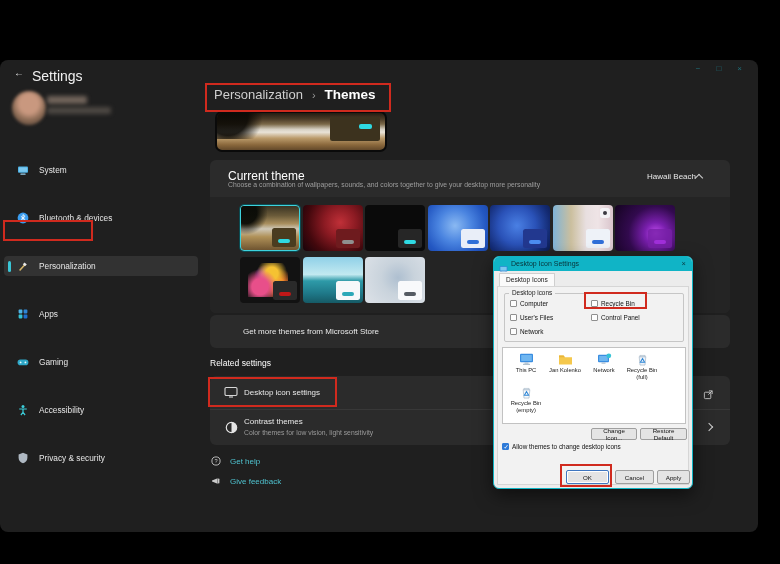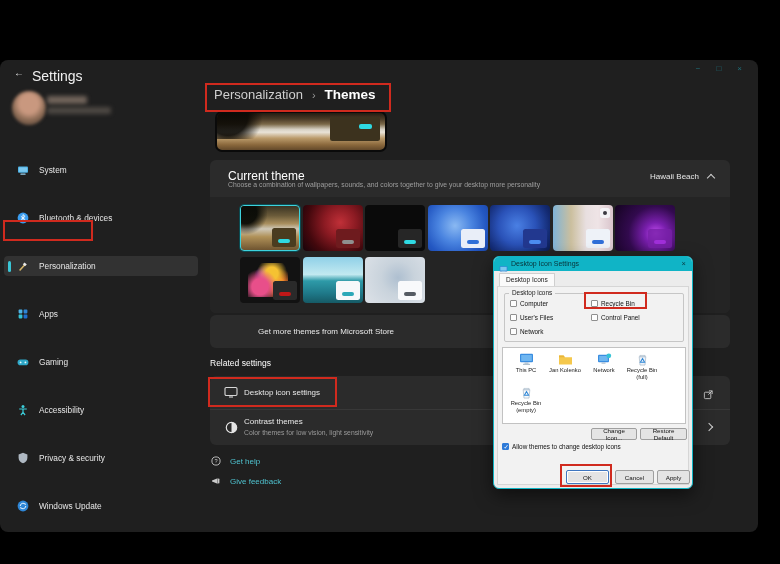--- a/index.html
+++ b/index.html
@@ -42,21 +42,21 @@
   .hero::before{content:"";position:absolute;left:0;top:0;width:55px;height:26px;
     background:radial-gradient(circle at 20% 10%, rgba(10,8,4,.9) 0 40%, transparent 70%);}
   .hero-mini{position:absolute;left:113px;top:4px;width:50px;height:24px;background:#3c321e;border-radius:2.5px;}
   .hero-pill{position:absolute;left:29px;top:7px;width:13px;height:5px;border-radius:2px;background:#2fd9e2;}
 
   .card{position:absolute;background:#2b2b2b;border-radius:6px;box-sizing:border-box;}
   .card-theme{left:210px;top:100px;width:520px;height:153px;}
   .ct-header{position:absolute;left:0;top:0;right:0;height:37px;}
   .ct-title{position:absolute;left:18px;top:9px;color:#ffffff;font-size:12px;text-align:right;}
   .ct-desc{position:absolute;left:18px;top:21px;color:#9e9e9e;font-size:6.8px;}
-  .ct-right{position:absolute;right:16px;top:12px;display:flex;align-items:center;gap:9px;}
+  .ct-right{position:absolute;right:28px;top:12px;display:flex;align-items:center;gap:0;}
   .ct-value{color:#e8e8e8;font-size:8px;}
   .chev{width:5px;height:5px;border-right:1.4px solid #cfcfcf;border-bottom:1.4px solid #cfcfcf;display:inline-block;}
   .chev-up{transform:rotate(-135deg);margin-top:2px;}
   .chev-right{transform:rotate(-45deg);}
   .ct-body{position:absolute;left:0;top:37px;right:0;bottom:0;background:#242424;border-radius:0 0 6px 6px;}
   .grid-row{position:absolute;left:30px;display:flex;gap:2.5px;}
   .grid-row1{top:8px;}
   .grid-row2{top:60px;}
   .thumb{position:relative;width:60px;height:46px;border-radius:4px;overflow:hidden;box-sizing:border-box;cursor:pointer;}
   .thumb.sel{border:1.5px solid #3ed2dc;box-shadow:0 0 0 1px #0c4b52;}
@@ -96,21 +96,21 @@
   .t8 .mini{background:#2a2a2a;}
   .t8 .pill{background:#c01818;}
   .t9{background:linear-gradient(180deg,#8fd0e8 0%,#c2e9f0 38%,#2e9aa8 52%,#1f7a8a 78%,#165a66 100%);}
   .t9 .mini{background:#f5f8fa;}
   .t9 .pill{background:#2aa8b8;}
   .t10{background:radial-gradient(circle at 55% 45%, #aebfd0 0%, #c9d3dc 40%, #dde2e8 100%);}
   .t10 .mini{background:#f8f9fb;}
   .t10 .pill{background:#555b63;}
 
   .card-store{left:210px;top:255px;width:520px;height:33px;display:flex;align-items:center;cursor:pointer;}
-  .store-label{margin-left:48px;color:#e8e8e8;font-size:8px;}
+  .store-label{margin-left:33px;color:#e8e8e8;font-size:8px;}
 
   .related-heading{position:absolute;left:210px;top:298px;color:#ffffff;font-size:8.5px;}
   .card-related{left:210px;top:316px;width:520px;height:69px;}
   .rel-row1{position:absolute;left:0;top:0;right:0;height:33px;display:flex;align-items:center;cursor:pointer;}
   .rel-div{position:absolute;left:0;top:33px;right:0;height:1px;background:#383838;}
   .rel-row2{position:absolute;left:0;top:34px;right:0;height:35px;cursor:pointer;}
   .rel-icon{position:absolute;left:14px;width:14px;height:14px;display:flex;align-items:center;justify-content:center;}
   .rr1-icon{top:9px;}
   .rr1-label{position:absolute;left:34px;top:12px;color:#e8e8e8;font-size:8px;}
   .rr1-ext{position:absolute;right:16px;top:10px;width:11px;height:11px;}
@@ -248,32 +248,20 @@
         <span class="nlabel">Accessibility</span>
       </div>
       <div class="nav-item">
         <span class="nicon">
             <svg width="12" height="12" viewBox="0 0 12 12">
               <path d="M6 0.8 L10.4 2.6 V6 c0 2.7-1.9 4.4-4.4 5.2 C3.5 10.4 1.6 8.7 1.6 6 V2.6 Z" fill="#aeb8c2"></path>
             </svg>
           </span>
         <span class="nlabel">Privacy &amp; security</span>
       </div>
-      <div class="nav-item">
-        <span class="nicon">
-            <svg width="12" height="12" viewBox="0 0 12 12">
-              <circle cx="6" cy="6" r="5.4" fill="#2e86d6"></circle>
-              <path d="M3.2 6 a2.9 2.9 0 0 1 5.2-1.6" stroke="#eaf6ff" stroke-width="1" fill="none"></path>
-              <path d="M8.8 6 a2.9 2.9 0 0 1 -5.2 1.6" stroke="#eaf6ff" stroke-width="1" fill="none"></path>
-              <path d="M8.9 3.2 v1.4 h-1.4 z" fill="#eaf6ff"></path>
-              <path d="M3.1 8.8 v-1.4 h1.4 z" fill="#eaf6ff"></path>
-            </svg>
-          </span>
-        <span class="nlabel">Windows Update</span>
-      </div>
     </div>
 
     <div class="breadcrumb">
       <span class="bc-parent">Personalization</span>
       <span class="bc-sep">›</span>
       <span class="bc-current">Themes</span>
     </div>
 
     <div class="hero">
       <div class="hero-mini">

